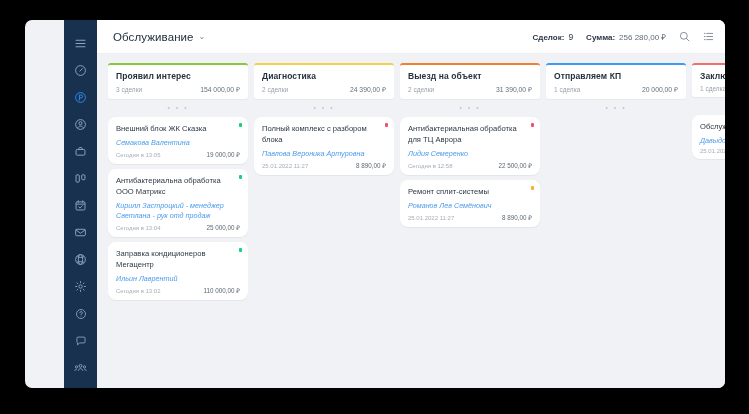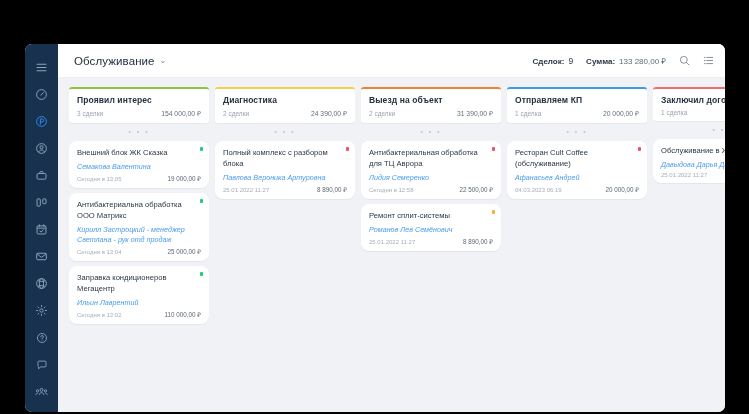--- a/index.html
+++ b/index.html
@@ -4,26 +4,27 @@
 <style>
   * { box-sizing: border-box; margin: 0; padding: 0; }
   html, body {
     width: 749px; height: 414px;
     background: #000000;
     font-family: "Liberation Sans", sans-serif;
     overflow: hidden;
   }
   .screen {
     position: absolute;
-    left: 25px; top: 44px;
+    left: 25px; top: 20px;
     width: 700px; height: 368px;
     background: #f1f2f6;
     border-radius: 7px;
     overflow: hidden;
     display: flex;
+    padding-left: 39px;
   }
   
   .sidebar {
     width: 33px; height: 100%;
     background: #17314f;
     display: flex; flex-direction: column;
     align-items: center;
     padding-top: 11px;
     flex: 0 0 33px;
   }
@@ -222,21 +223,21 @@
       <span class="page-title">Обслуживание</span>
       <span class="title-caret">⌄</span>
 
       <div class="topbar-right">
         <div class="stat">
           <b>Сделок:</b>
           <span class="val num">9</span>
         </div>
         <div class="stat">
           <b>Сумма:</b>
-          <span class="val">133 280,00 ₽</span>
+          <span class="val">256 280,00 ₽</span>
         </div>
         <span class="tb-ico">
           <svg width="11" height="11" viewBox="0 0 16 16" fill="none" stroke="currentColor" stroke-width="1.3">
             <circle cx="7" cy="7" r="5"></circle>
               <line x1="10.8" y1="10.8" x2="14.5" y2="14.5" stroke-linecap="round"></line>
           </svg>
         </span>
         <span class="tb-ico">
           <svg width="11" height="11" viewBox="0 0 16 16" stroke="currentColor" stroke-width="1.3" stroke-linecap="round">
             <line x1="2" y1="3.5" x2="3" y2="3.5"></line>
@@ -337,29 +338,20 @@
         </div>
         <div class="col">
           <div class="col-head" style="border-top-color: rgb(61, 154, 239);">
             <div class="col-name">Отправляем КП</div>
             <div class="col-meta">
               <span class="col-count">1 сделка</span>
               <span class="col-sum">20 000,00 ₽</span>
             </div>
           </div>
           <div class="col-dots">• • •</div>
-          <div class="card">
-            <span class="dot" style="background: rgb(242, 80, 108);"></span>
-            <div class="card-title">Ресторан Cult Coffee (обслуживание)</div>
-            <div class="card-contact">Афанасьев Андрей</div>
-            <div class="card-foot">
-              <span class="card-time">04.03.2023 06:19</span>
-              <span class="card-sum">20 000,00 ₽</span>
-            </div>
-          </div>
         </div>
         <div class="col">
           <div class="col-head" style="border-top-color: rgb(242, 112, 107);">
             <div class="col-name">Заключил договор</div>
             <div class="col-meta">
               <span class="col-count">1 сделка</span>
               <span class="col-sum"></span>
             </div>
           </div>
           <div class="col-dots">• • •</div>

